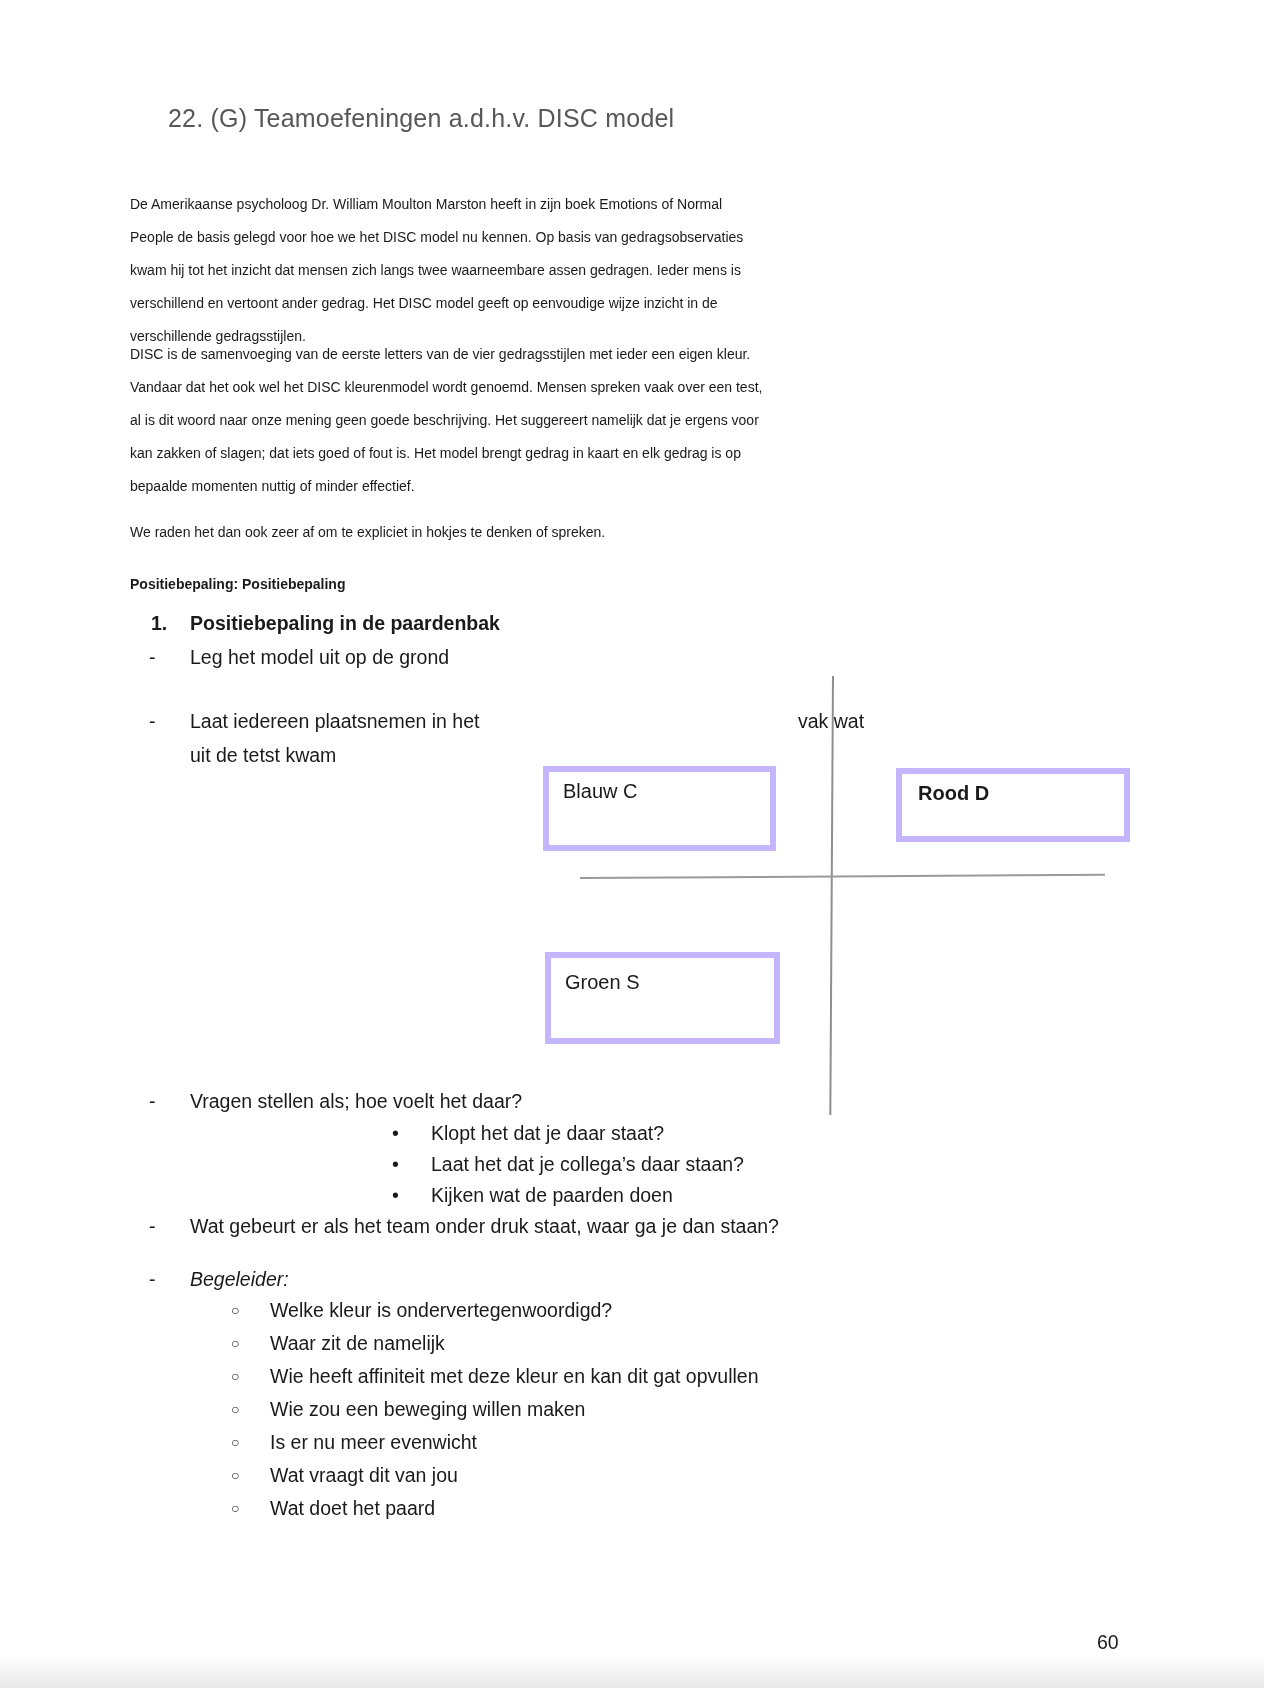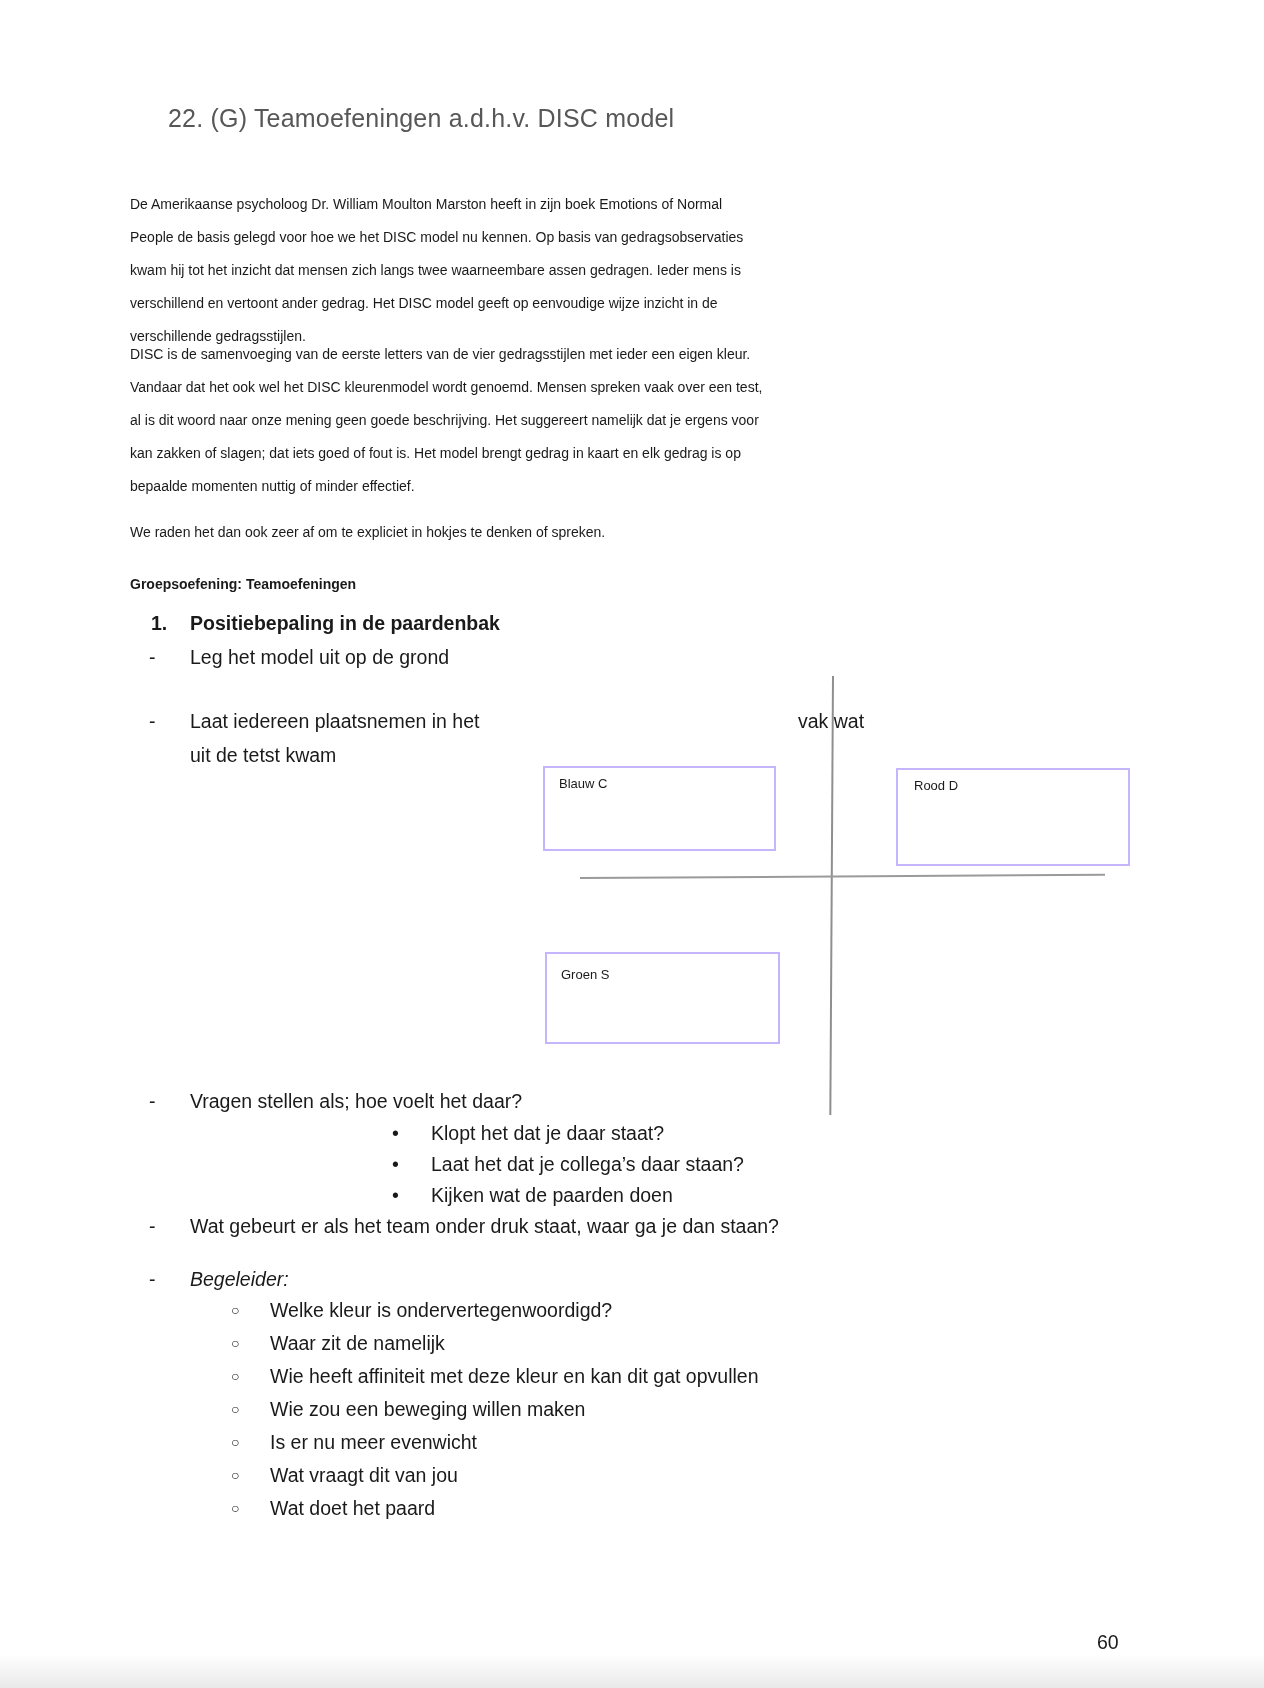--- a/index.html
+++ b/index.html
@@ -57,30 +57,30 @@
     transform-origin: top center;
   }
   .axis-h {
     left: 580px; top: 877px;
     width: 525px; height: 1.5px;
     background: #9a9a9a;
     transform: rotate(-0.35deg);
     transform-origin: left center;
   }
   .quad-box {
-    border: 2px solid #c4b5fd;
+    border: 6px solid #c4b5fd;
     background: #ffffff;
-    font-size: 13px;
+    font-size: 20px;
     box-sizing: border-box;
   }
   .quad-label { position: absolute; white-space: nowrap; }
 
   #box-blauw { left: 543px; top: 766px; width: 233px; height: 85px; }
   #box-blauw .quad-label { left: 14px; top: 8px; }
-  #box-rood  { left: 896px; top: 768px; width: 234px; height: 98px; }
+  #box-rood  { left: 896px; top: 768px; width: 234px; height: 74px; font-weight: bold; }
   #box-rood  .quad-label { left: 16px; top: 8px; }
   #box-groen { left: 545px; top: 952px; width: 235px; height: 92px; }
   #box-groen .quad-label { left: 14px; top: 13px; }
   #box-geel  { left: 900px; top: 946px; width: 233px; height: 92px; }
   #box-geel  .quad-label { left: 14px; top: 5px; }
 
   .page-number {
     left: 1097px; top: 1631px;
     font-size: 19.5px;
   }
@@ -105,21 +105,21 @@
 verschillende gedragsstijlen.</div>
 
   <div class="abs body-text" style="top:338px;">DISC is de samenvoeging van de eerste letters van de vier gedragsstijlen met ieder een eigen kleur.
 Vandaar dat het ook wel het DISC kleurenmodel wordt genoemd. Mensen spreken vaak over een test,
 al is dit woord naar onze mening geen goede beschrijving. Het suggereert namelijk dat je ergens voor
 kan zakken of slagen; dat iets goed of fout is. Het model brengt gedrag in kaart en elk gedrag is op
 bepaalde momenten nuttig of minder effectief.</div>
 
   <div class="abs body-text" style="top:516px;">We raden het dan ook zeer af om te expliciet in hokjes te denken of spreken.</div>
 
-  <div class="abs body-text bold" style="top:568px;">Groepsoefening: Teamoefeningen</div>
+  <div class="abs body-text bold" style="top:568px;">Positiebepaling: Positiebepaling</div>
 
   <div class="abs line-item bold" style="left:151px; top:610px;">1.</div>
   <div class="abs line-item bold indent-text" style="top:610px;">Positiebepaling in de paardenbak</div>
 
   <div class="abs line-item marker-dash" style="top:644px;">-</div>
   <div class="abs line-item indent-text" style="top:644px;">Leg het model uit op de grond</div>
 
   <div class="abs line-item marker-dash" style="top:708px;">-</div>
   <div class="abs line-item indent-text" style="top:708px;">Laat iedereen plaatsnemen in het</div>
   <div class="abs line-item" style="left:798px; top:708px;">vak wat</div>

